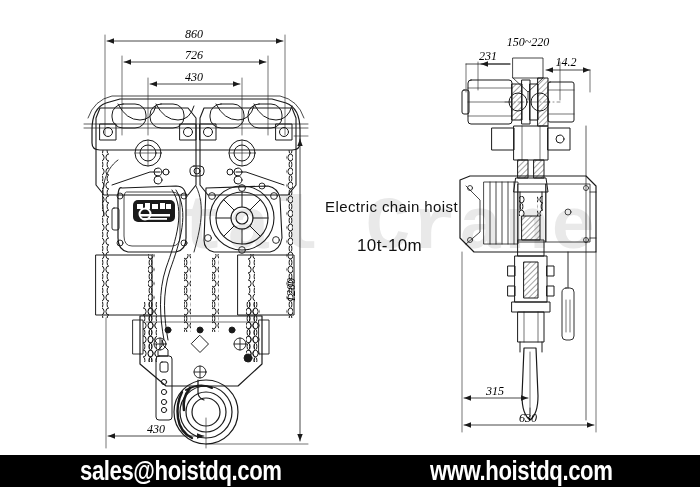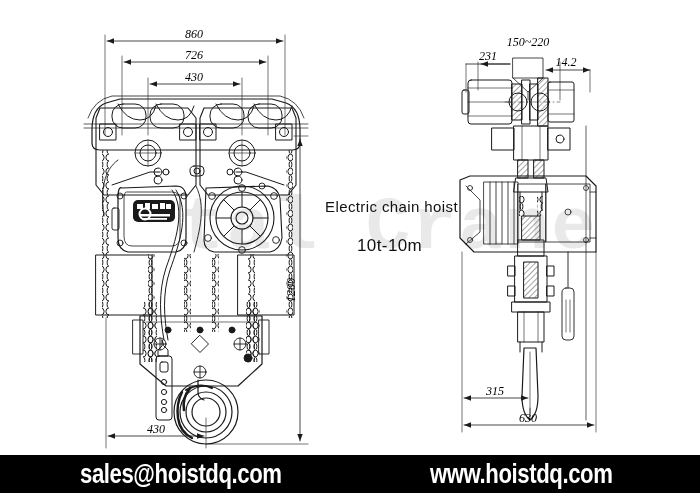--- a/index.html
+++ b/index.html
@@ -1,21 +1,21 @@
 <!DOCTYPE html>
 <html><head>
 <meta charset="utf-8">
 <title>Electric Chain Hoist Technical Drawing</title>
 <style>
   html,body{margin:0;padding:0;background:#ffffff;}
   body{width:700px;height:500px;overflow:hidden;
        font-family:"Liberation Sans",sans-serif;}
   #page{position:relative;width:700px;height:500px;background:#fff;}
   #drawing{position:absolute;left:0;top:0;width:700px;height:500px;}
-  .footer{position:absolute;left:0;top:455px;width:700px;height:38px;
+  .footer{position:absolute;left:0;top:455px;width:700px;height:32px;
           background:#000;display:flex;align-items:center;}
   .footer .mail{position:absolute;left:80px;top:50%;transform:translateY(-50%);
        color:#fff;font-family:"Liberation Sans",sans-serif;font-weight:bold;
        font-size:27px;letter-spacing:-0.5px;transform:translateY(-50%) scaleX(0.82);
        transform-origin:left center;white-space:nowrap;}
   .footer .site{position:absolute;left:430px;top:50%;
        color:#fff;font-family:"Liberation Sans",sans-serif;font-weight:bold;
        font-size:27px;letter-spacing:-0.5px;transform:translateY(-50%) scaleX(0.82);
        transform-origin:left center;white-space:nowrap;}
   .caption{position:absolute;font-family:"Liberation Sans",sans-serif;

